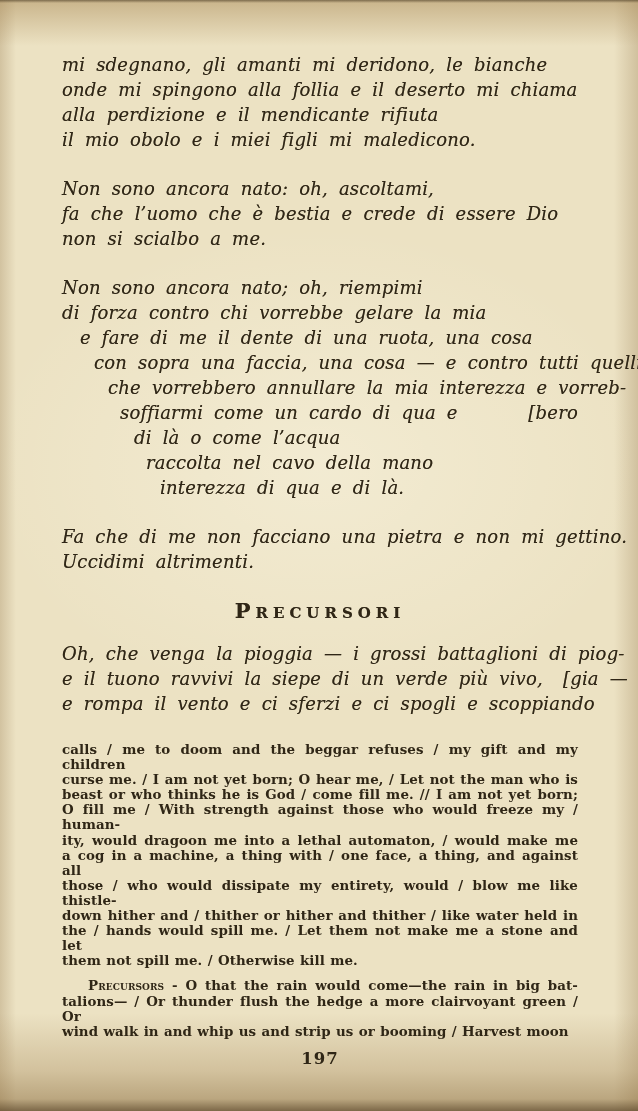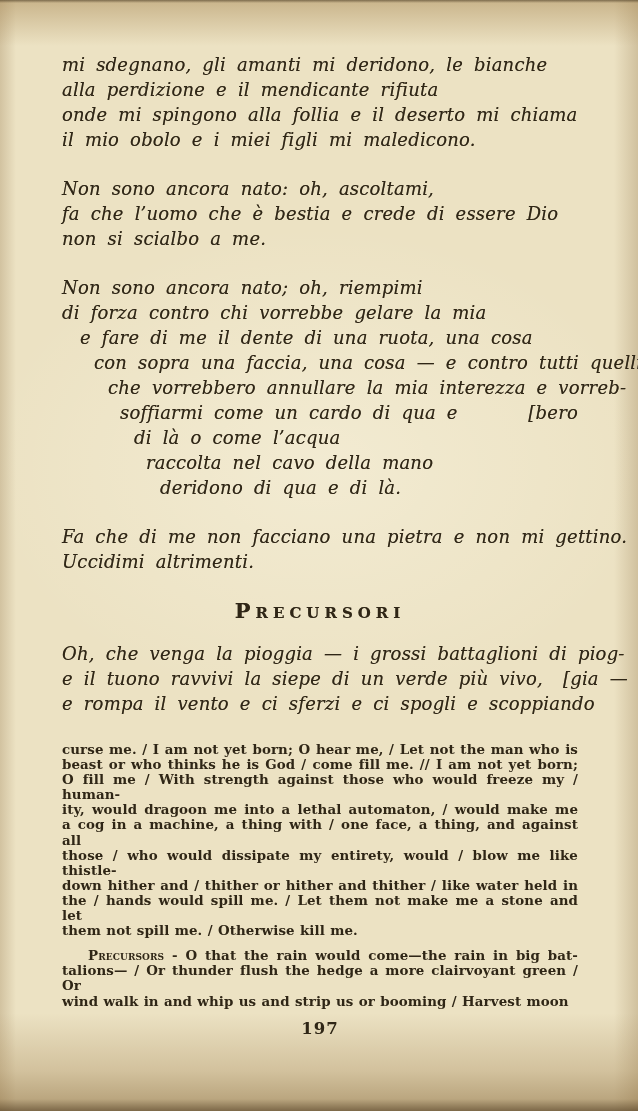--- a/index.html
+++ b/index.html
@@ -76,24 +76,24 @@
 </head>
 <body>
 
 <div class="page">
   <div class="poem" id="poem1">
       <div class="stanza">
         <div class="pline">
           <span>mi sdegnano, gli amanti mi deridono, le bianche</span>
         </div>
         <div class="pline">
-          <span>alla perdizione e il mendicante rifiuta</span>
+          <span>onde mi spingono alla follia e il deserto mi chiama</span>
         </div>
         <div class="pline">
-          <span>onde mi spingono alla follia e il deserto mi chiama</span>
+          <span>alla perdizione e il mendicante rifiuta</span>
         </div>
         <div class="pline">
           <span>il mio obolo e i miei figli mi maledicono.</span>
         </div>
       </div>
       <div class="stanza">
         <div class="pline">
           <span>Non sono ancora nato: oh, ascoltami,</span>
         </div>
         <div class="pline">
@@ -123,21 +123,21 @@
           <span>soffiarmi come un cardo di qua e</span>
           <span class="turnover">[bero</span>
         </div>
         <div class="pline" style="padding-left: 72px;">
           <span>di là o come l’acqua</span>
         </div>
         <div class="pline" style="padding-left: 84px;">
           <span>raccolta nel cavo della mano</span>
         </div>
         <div class="pline" style="padding-left: 98px;">
-          <span>deridono di qua e di là.</span>
+          <span>interezza di qua e di là.</span>
         </div>
       </div>
       <div class="stanza">
         <div class="pline">
           <span>Fa che di me non facciano una pietra e non mi gettino.</span>
         </div>
         <div class="pline">
           <span>Uccidimi altrimenti.</span>
         </div>
       </div>
@@ -152,20 +152,21 @@
           <span>e il tuono ravvivi la siepe di un verde più vivo,</span>
           <span class="turnover">[gia —</span>
         </div>
         <div class="pline">
           <span>e rompa il vento e ci sferzi e ci spogli e scoppiando</span>
         </div>
       </div>
     </div>
   <div class="footnotes" id="footnotes">
       <div class="fpara">
+        <div class="fline">calls / me to doom and the beggar refuses / my gift and my children</div>
         <div class="fline">curse me. / I am not yet born; O hear me, / Let not the man who is</div>
         <div class="fline">beast or who thinks he is God / come fill me. // I am not yet born;</div>
         <div class="fline">O fill me / With strength against those who would freeze my / human-</div>
         <div class="fline">ity, would dragoon me into a lethal automaton, / would make me</div>
         <div class="fline">a cog in a machine, a thing with / one face, a thing, and against all</div>
         <div class="fline">those / who would dissipate my entirety, would / blow me like thistle-</div>
         <div class="fline">down hither and / thither or hither and thither / like water held in</div>
         <div class="fline">the / hands would spill me. / Let them not make me a stone and let</div>
         <div class="fline last">them not spill me. / Otherwise kill me.</div>
       </div>

